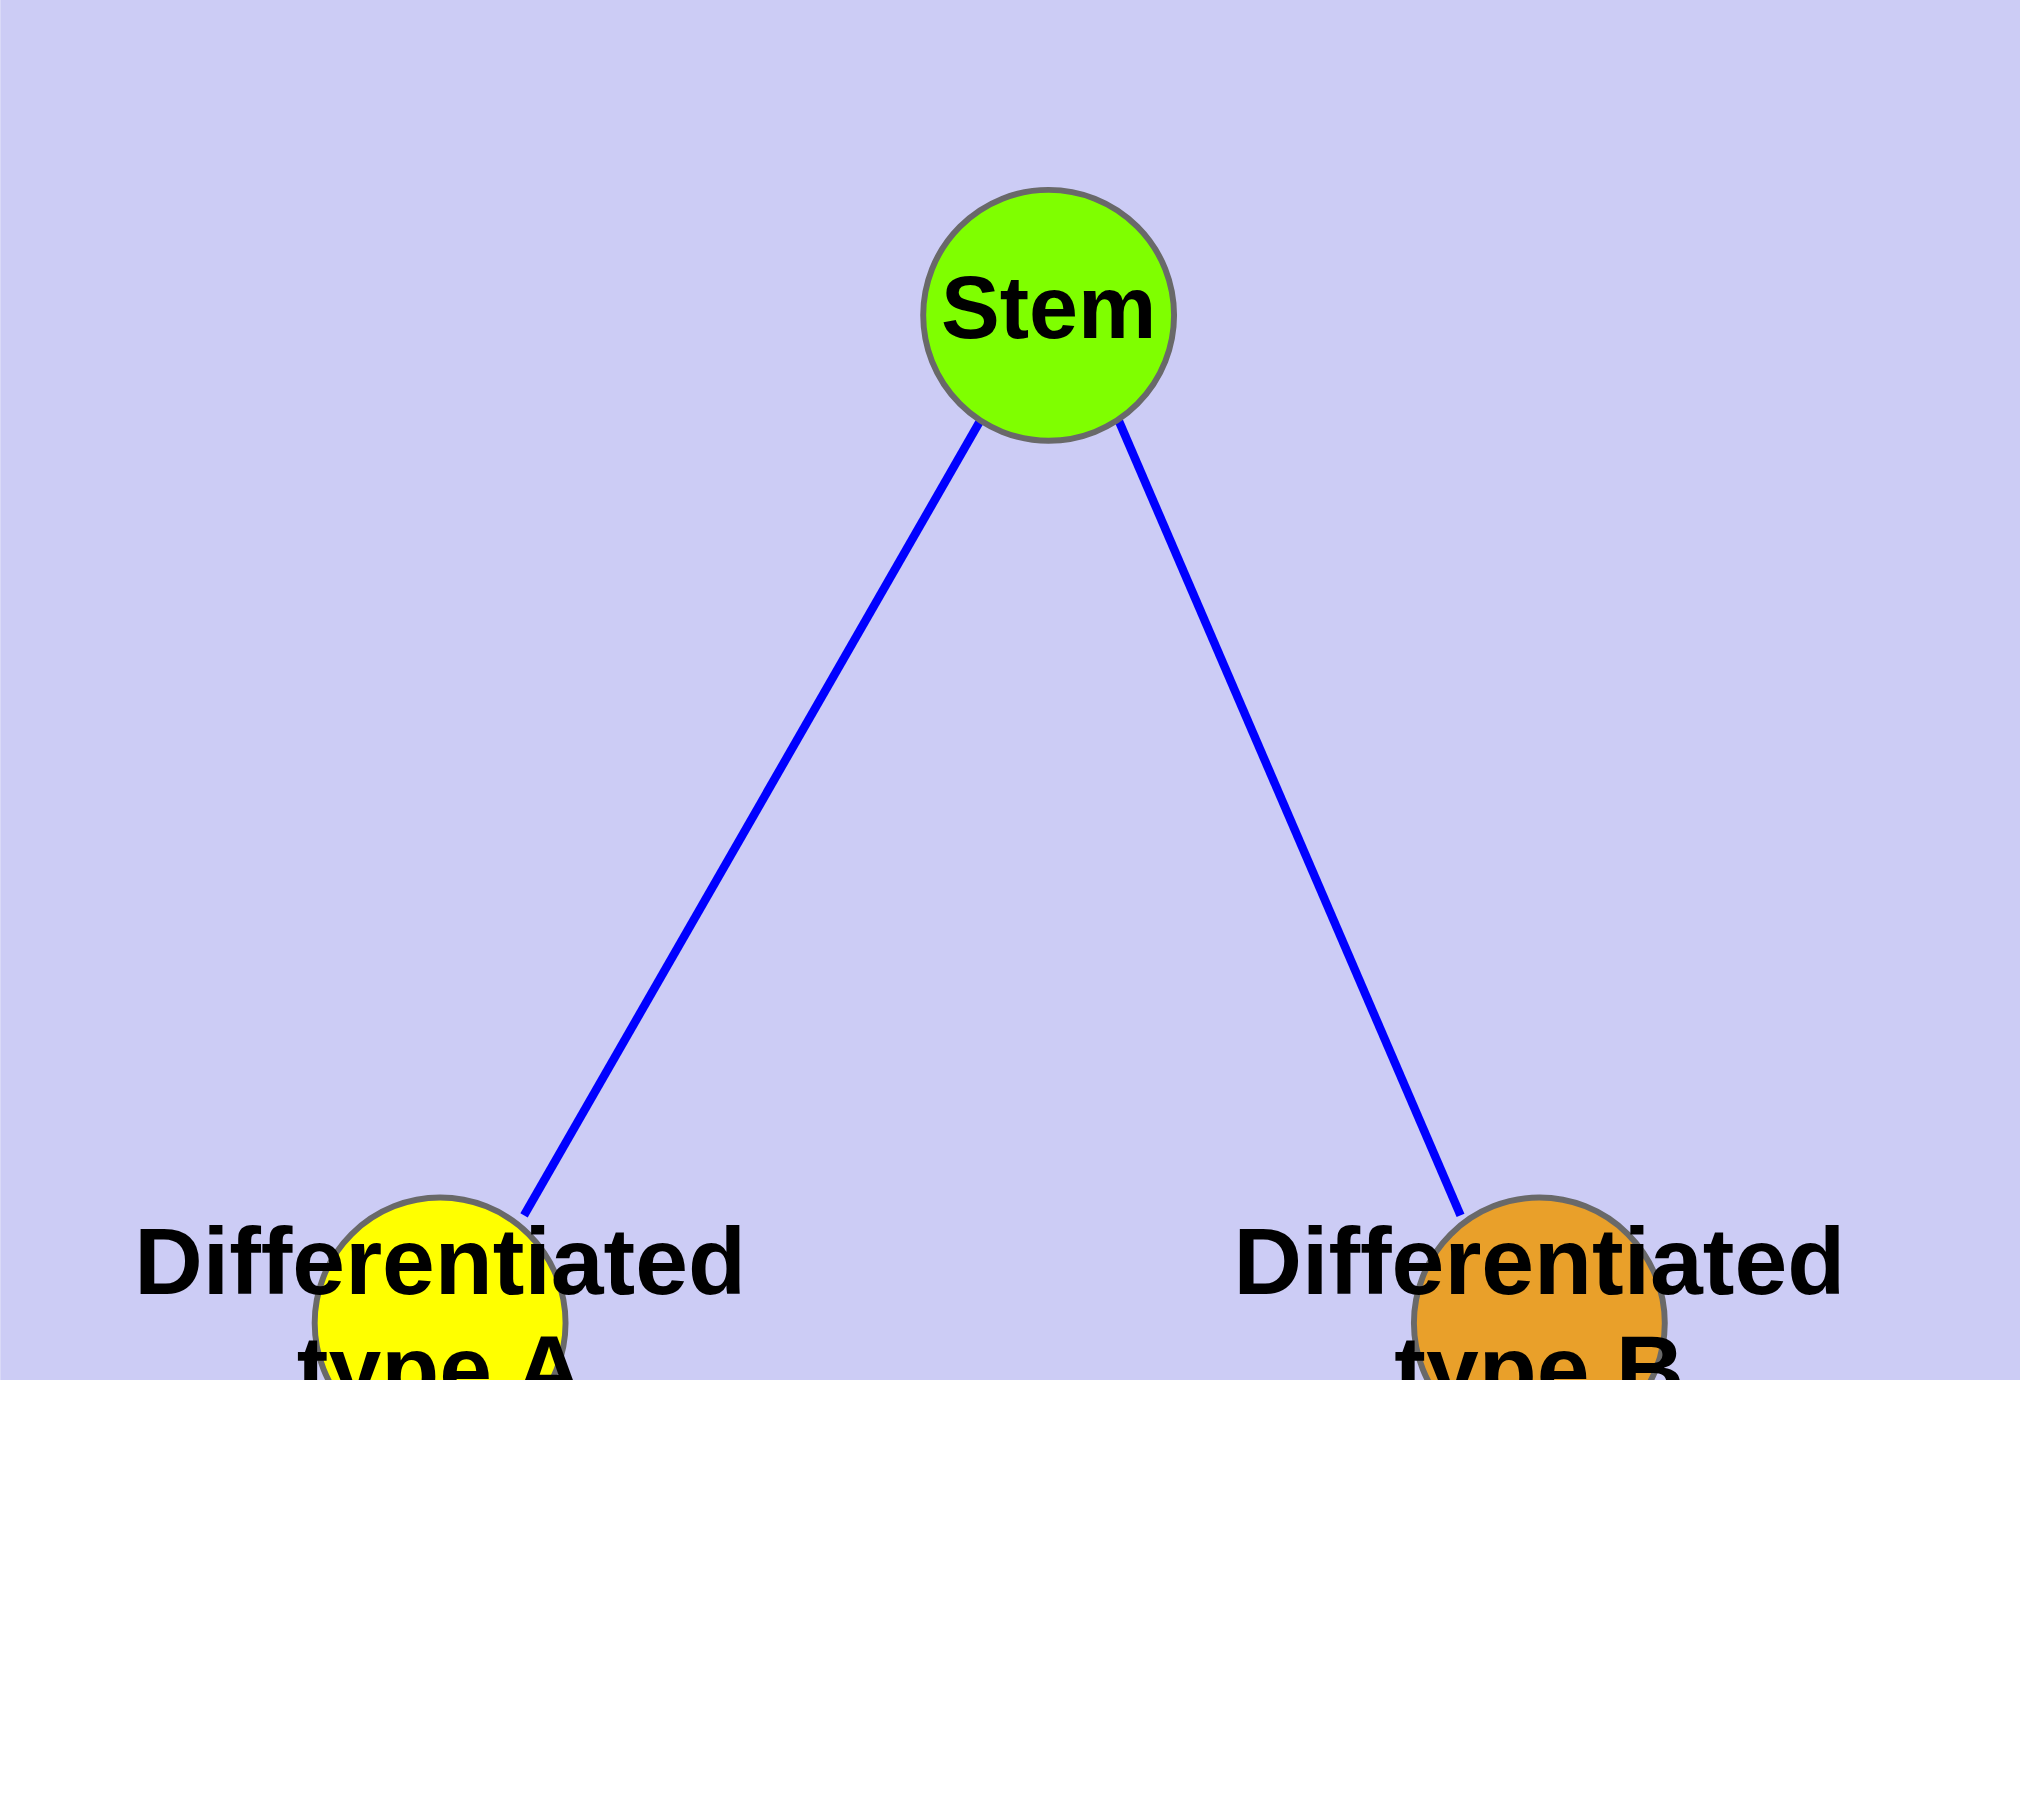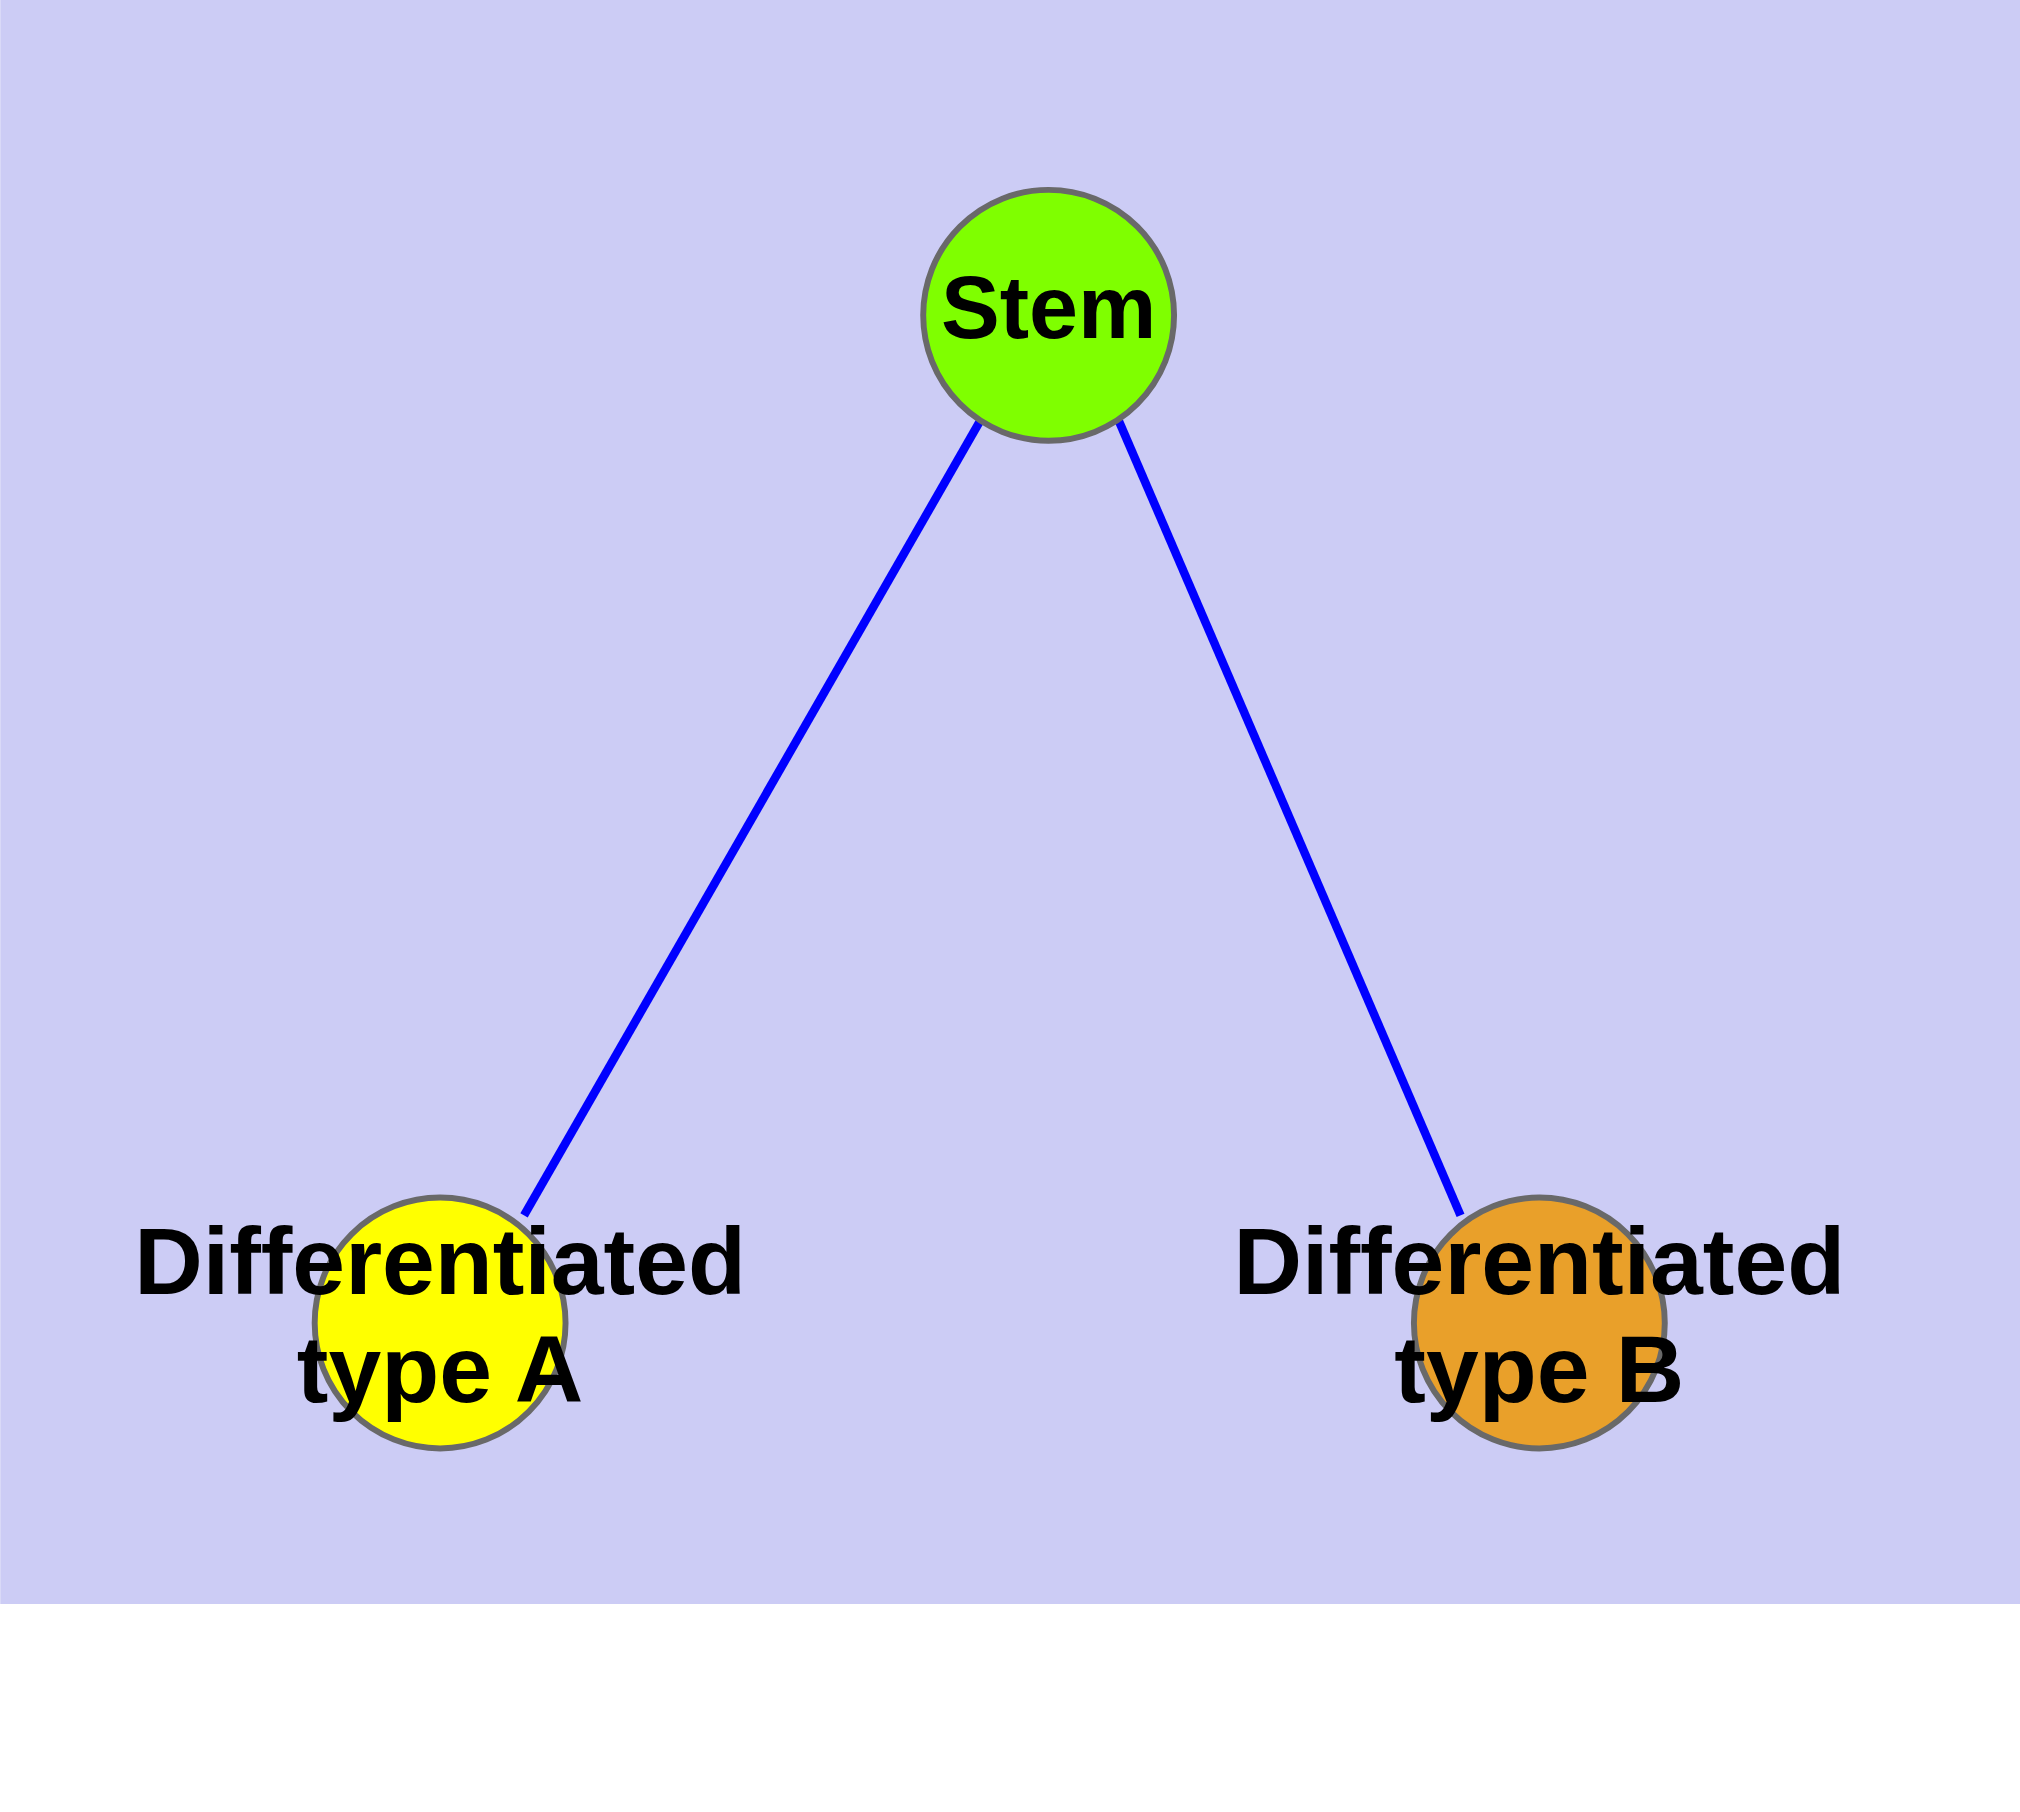--- a/index.html
+++ b/index.html
@@ -28,21 +28,21 @@
     text-anchor: middle;
     dominant-baseline: middle;
     paint-order: normal;
   }
   .root-label { font-size: 104px; }
   .leaf-label { font-size: 112px; }
 </style>
 </head>
 <body style="background: rgb(255, 255, 255);">
 
-<div id="stage" style="width: 2021px; height: 1604px;">
+<div id="stage" style="width: 2021px; height: 1380px;">
   <svg id="canvas" viewBox="0 0 2384 2138" xmlns="http://www.w3.org/2000/svg" style="width: 2021px; height: 1812px;">
 
     <rect id="bg-rect" x="0" y="0" width="2384" height="2138" fill="#ccccf5"></rect>
 
     <g id="edge-layer">
         <line x1="1156" y1="497" x2="618" y2="1434" stroke="#0000ff" stroke-width="10" stroke-linecap="butt"></line>
         <line x1="1320" y1="497" x2="1723" y2="1434" stroke="#0000ff" stroke-width="10" stroke-linecap="butt"></line>
       </g>
     <g id="node-layer">
         <g>

